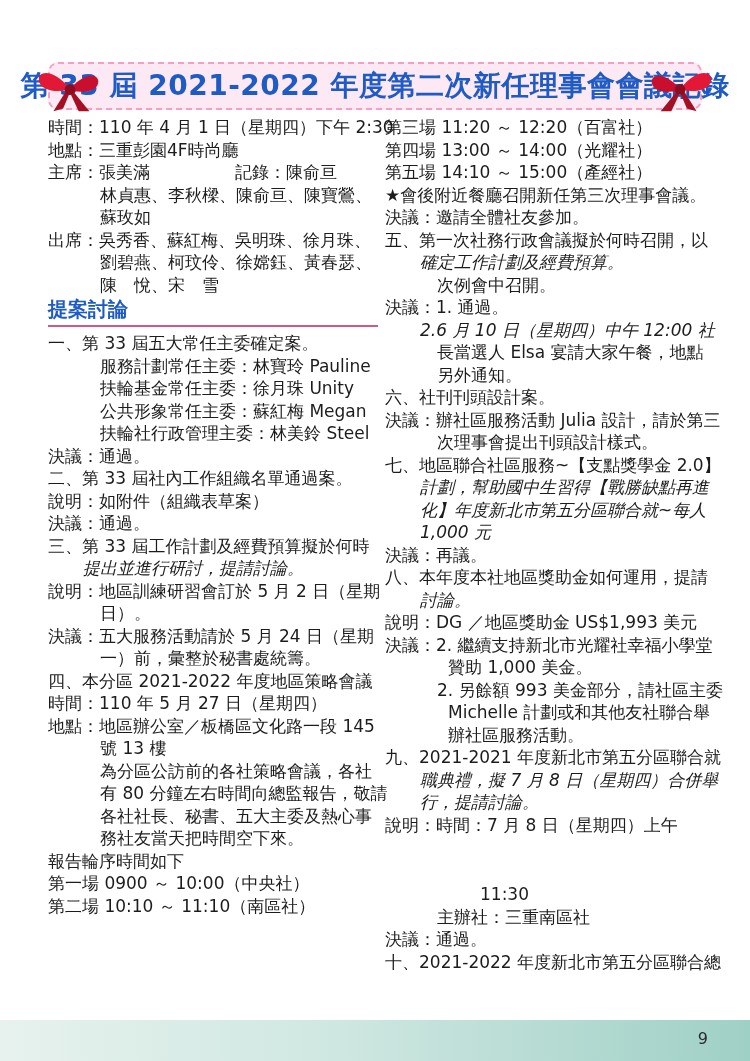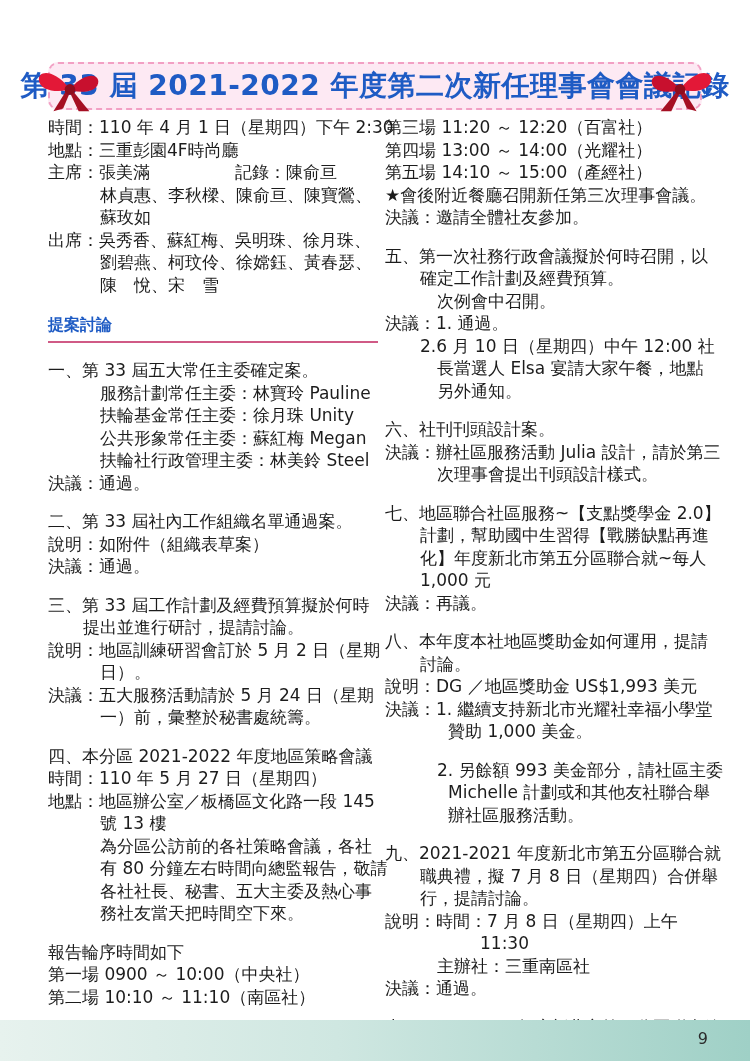--- a/index.html
+++ b/index.html
@@ -24,29 +24,29 @@
   .bow{position:absolute;top:-5px;width:68px;height:58px;}
   .bow.left{left:-16px;}
   .bow.right{right:-16px;transform:scaleX(-1);}
   
   .content{position:absolute;left:48px;top:116px;display:flex;gap:7px;}
   .col{width:330px;}
   .col.right{width:327px;}
   .line{
     font-size:17px;line-height:22.5px;white-space:nowrap;
   }
-  .line.mt{margin-top:16px;}
+  .line.mt{margin-top:0;}
   .i0{padding-left:0;}
-  .i1{padding-left:35px;}
+  .i1{padding-left:35px;font-style:italic;}
   .i2{padding-left:52px;}
   .i3{padding-left:63px;}
-  .i4{padding-left:95px;}
+  .i4{padding-left:95px;margin-top:47px;}
   .line.heading{
     color:var(--title-blue,#1e5bc4);
-    font-size:16px;font-weight:bold;line-height:26px;
+    font-size:20px;font-weight:bold;line-height:26px;
     padding-bottom:3px;margin-bottom:5px;
     border-bottom:2px solid var(--heading-underline-pink,#d05a86);
   }
   
   .footer{
     position:absolute;left:0;right:0;bottom:0;height:41px;
     background:linear-gradient(90deg,
       var(--footer-teal-light,#e7f2ee) 0%,
       #cfe7e1 45%,
       var(--footer-teal-dark,#9fd0c6) 100%);
@@ -132,21 +132,21 @@
       <div class="line i0">決議：辦社區服務活動 Julia 設計，請於第三</div>
       <div class="line i2">次理事會提出刊頭設計樣式。</div>
       <div class="line i0 mt">七、地區聯合社區服務~【支點獎學金 2.0】</div>
       <div class="line i1">計劃，幫助國中生習得【戰勝缺點再進</div>
       <div class="line i1">化】年度新北市第五分區聯合就~每人</div>
       <div class="line i1">1,000 元</div>
       <div class="line i0">決議：再議。</div>
       <div class="line i0 mt">八、本年度本社地區獎助金如何運用，提請</div>
       <div class="line i1">討論。</div>
       <div class="line i0">說明：DG ／地區獎助金 US$1,993 美元</div>
-      <div class="line i0">決議：1. 繼續支持新北市光耀社幸福小學堂</div>
+      <div class="line i0">決議：2. 繼續支持新北市光耀社幸福小學堂</div>
       <div class="line i3">贊助 1,000 美金。</div>
       <div class="line i2 mt">2. 另餘額 993 美金部分，請社區主委</div>
       <div class="line i3">Michelle 計劃或和其他友社聯合舉</div>
       <div class="line i3">辦社區服務活動。</div>
       <div class="line i0 mt">九、2021-2021 年度新北市第五分區聯合就</div>
       <div class="line i1">職典禮，擬 7 月 8 日（星期四）合併舉</div>
       <div class="line i1">行，提請討論。</div>
       <div class="line i0">說明：時間：7 月 8 日（星期四）上午</div>
       <div class="line i4">11:30</div>
       <div class="line i2">主辦社：三重南區社</div>

